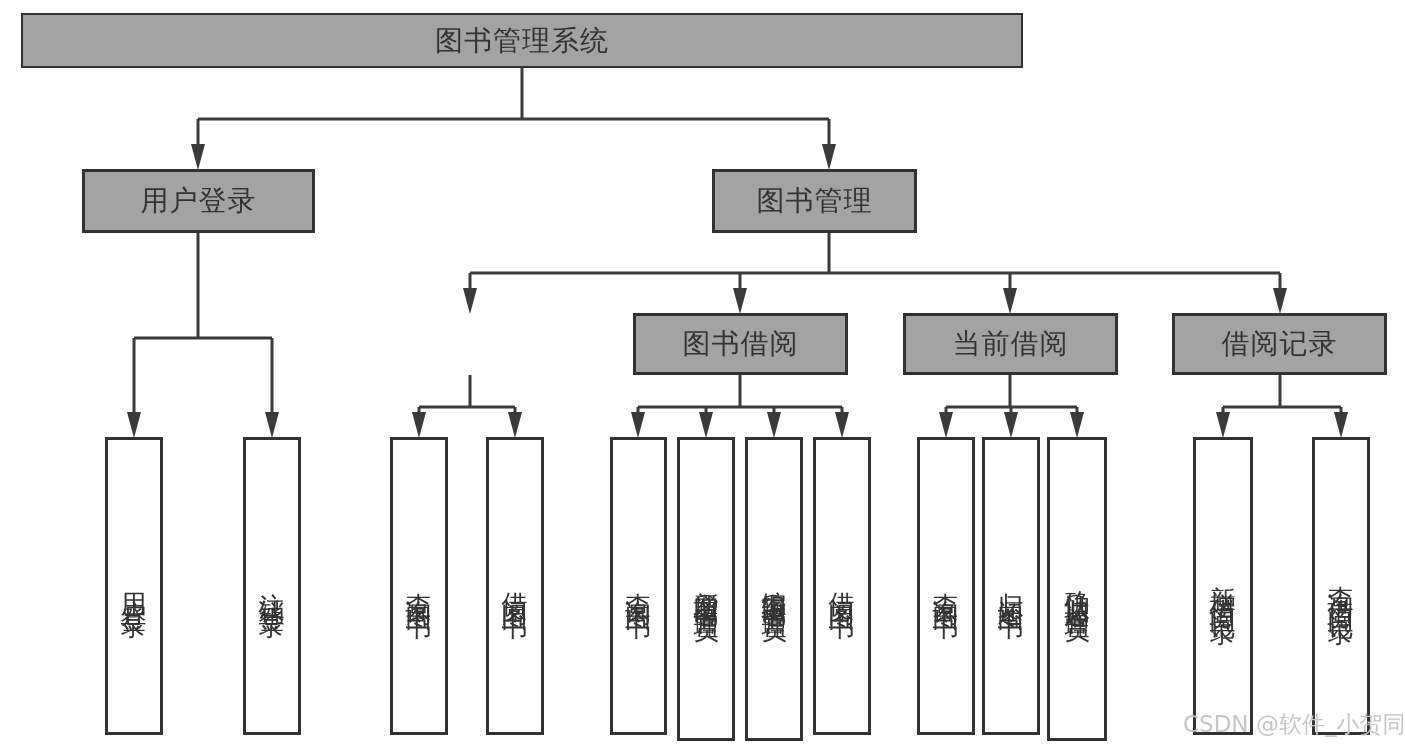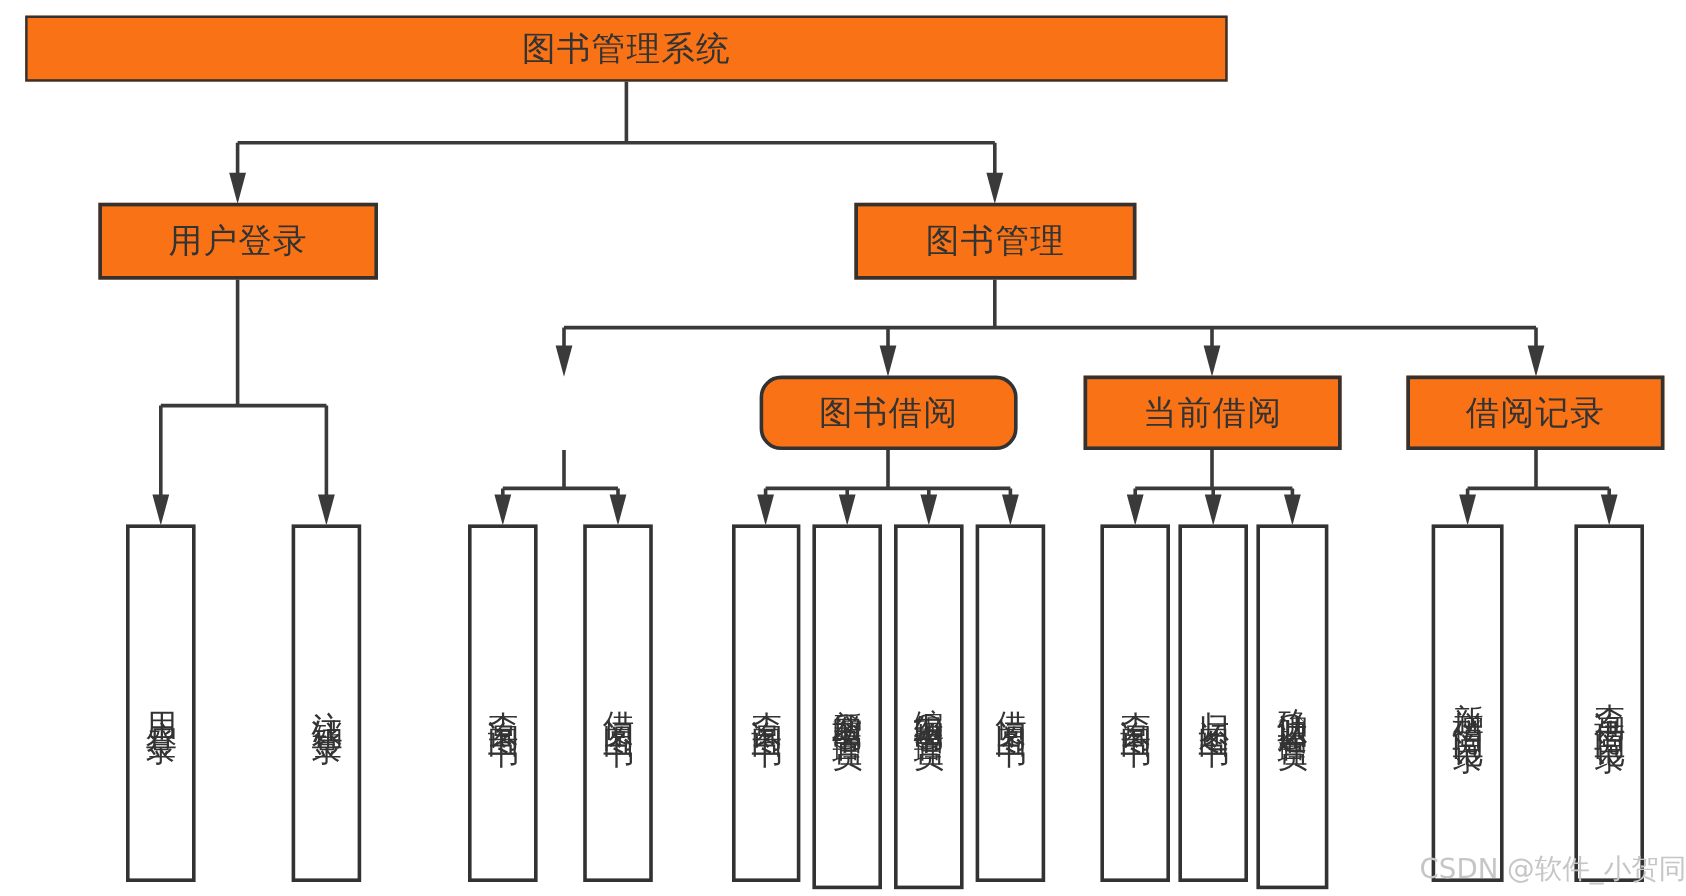--- a/index.html
+++ b/index.html
@@ -19,21 +19,21 @@
   #connectors {
     position: absolute;
     left: 0;
     top: 0;
     width: 1405px;
     height: 747px;
   }
   .hbox {
     position: absolute;
     box-sizing: border-box;
-    background: #f97316;
+    background: #a3a3a3;
     border: 3px solid #323232;
     display: flex;
     align-items: center;
     justify-content: center;
     font-size: 28px;
     letter-spacing: 1px;
     color: #333333;
     white-space: nowrap;
   }
   .rootbox {
@@ -109,23 +109,23 @@
       <polygon points="1004,412 1018,412 1011,438"></polygon>
       <polygon points="1070,412 1084,412 1077,438"></polygon>
       <polygon points="1216,412 1230,412 1223,438"></polygon>
       <polygon points="1334,412 1348,412 1341,438"></polygon>
     </g>
   </svg>
 
   <div class="hbox rootbox" style="left:21px; top:13px; width:1002px; height:55px;">图书管理系统</div>
 
   <div class="hbox" style="left:82px; top:169px; width:233px; height:64px;">用户登录</div>
-  <div class="hbox" style="left:712px; top:169px; width:235px; height:64px;">图书管理</div>
+  <div class="hbox" style="left:712px; top:169px; width:205px; height:64px;">图书管理</div>
 
-  <div class="hbox" style="left:633px; top:313px; width:215px; height:62px;border-radius:18px;">图书借阅</div>
+  <div class="hbox" style="left:633px; top:313px; width:215px; height:62px;">图书借阅</div>
   <div class="hbox" style="left:1172px; top:313px; width:215px; height:62px;">借阅记录</div>
   <div class="hbox" style="left:903px; top:313px; width:215px; height:62px;">当前借阅</div>
 
   <div class="vbox" style="left:105px; top:437px; width:58px; height:298px;">用户登录</div>
   <div class="vbox" style="left:243px; top:437px; width:58px; height:298px;">注销登录</div>
 
   <div class="vbox" style="left:390px; top:437px; width:58px; height:298px;">查询图书</div>
   <div class="vbox" style="left:486px; top:437px; width:58px; height:298px;">借阅图书</div>
 
   <div class="vbox" style="left:610px; top:437px; width:57px; height:298px;">查询图书</div>

